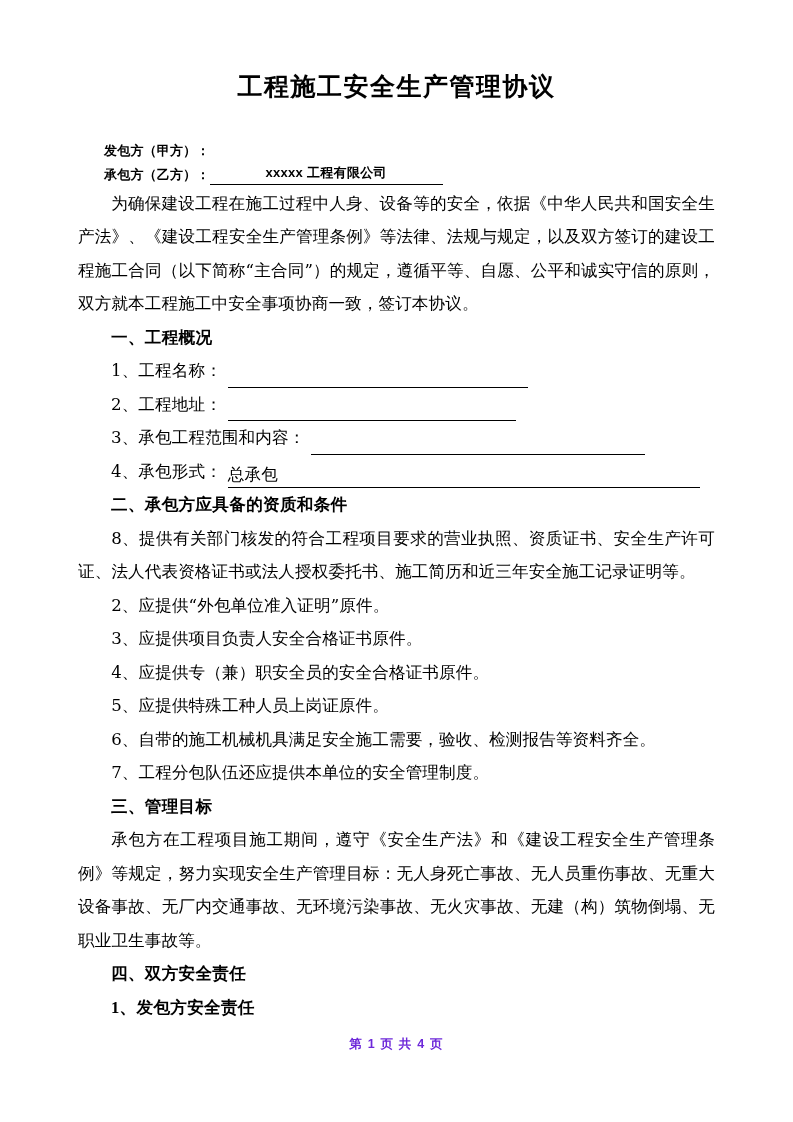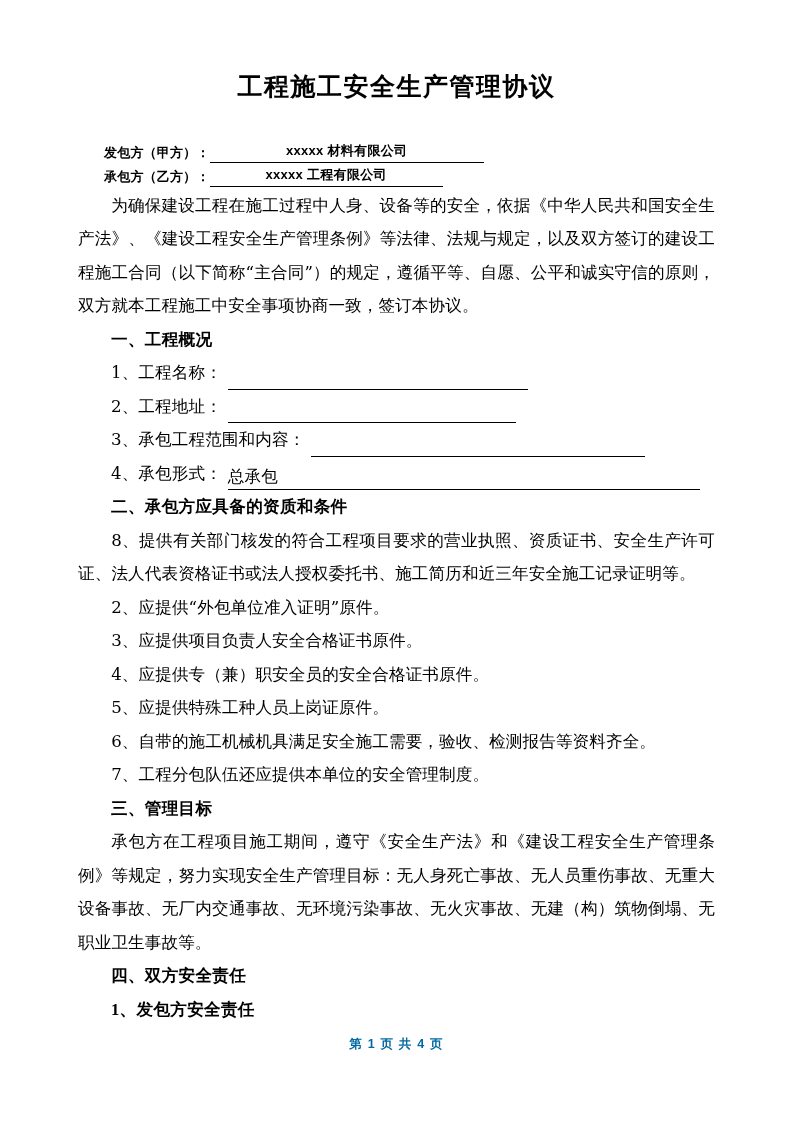--- a/index.html
+++ b/index.html
@@ -129,34 +129,33 @@
   .footer {
     position: absolute;
     left: 0;
     top: 1036px;
     width: 793px;
     text-align: center;
     font-family: "Liberation Sans", sans-serif;
     font-weight: bold;
     font-size: 12.5px;
     letter-spacing: 1.2px;
-    color: #0369a1;
+    color: #6d28d9;
   }
 </style>
 </head>
 <body>
 
 <div class="page">
 
   <h1 class="doc-title">工程施工安全生产管理协议</h1>
 
   <div class="party-block">
     <div class="party-line">
       <span class="party-label">发包方（甲方）：</span>
-      <span class="party-value w1">xxxxx 材料有限公司</span>
     </div>
     <div class="party-line">
       <span class="party-label">承包方（乙方）：</span>
       <span class="party-value w2">xxxxx 工程有限公司</span>
     </div>
   </div>
 
   <p class="para">为确保建设工程在施工过程中人身、设备等的安全，依据《中华人民共和国安全生产法》、《建设工程安全生产管理条例》等法律、法规与规定，以及双方签订的建设工程施工合同（以下简称“主合同”）的规定，遵循平等、自愿、公平和诚实守信的原则，双方就本工程施工中安全事项协商一致，签订本协议。</p>
 
   <div class="section-h">一、工程概况</div>

